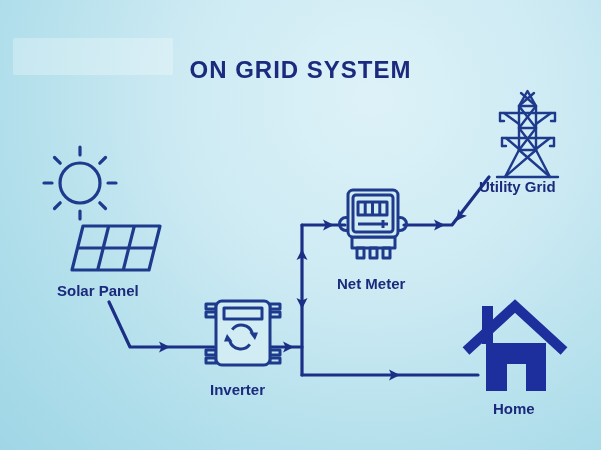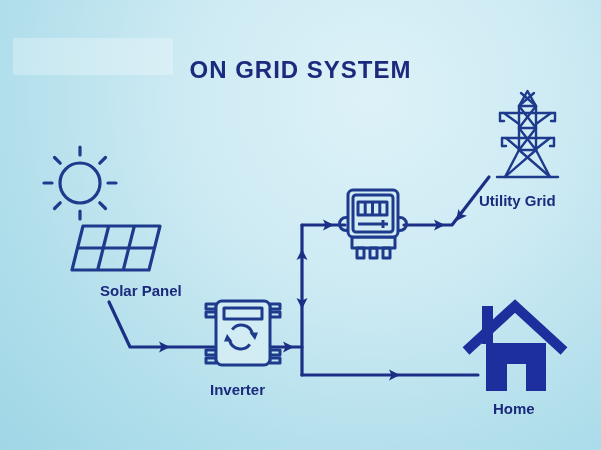--- a/index.html
+++ b/index.html
@@ -19,24 +19,24 @@
     position:absolute;left:0;top:56px;width:601px;
     text-align:center;
     font-size:24px;font-weight:bold;letter-spacing:1px;
     color:#1b2a7c;
   }
   .node-label{
     position:absolute;
     font-size:15px;font-weight:bold;
     color:#1b2a7c;white-space:nowrap;
   }
-  .lbl-solar{left:57px;top:282px;margin-left:43px;}
+  .lbl-solar{left:57px;top:282px;}
   .lbl-inverter{left:210px;top:381px;}
   .lbl-meter{left:337px;top:275px;}
-  .lbl-grid{left:479px;top:192px;}
+  .lbl-grid{left:479px;top:178px;}
   .lbl-home{left:493px;top:400px;}
   svg{position:absolute;left:0;top:0;}
 </style>
 </head>
 <body>
 
 <div class="stage">
 
   <div class="watermark"></div>
 
@@ -160,16 +160,17 @@
     <g>
       <rect x="482" y="306" width="11" height="38" fill="#1c2f9c"></rect>
       <path d="M466,351 L515,306 L564,351" fill="none" stroke="#1c2f9c" stroke-width="10" stroke-linecap="butt" stroke-linejoin="miter"></path>
       <path d="M486,343 H546 V391 H486 Z M507,364 H526 V391 H507 Z" fill="#1c2f9c" fill-rule="evenodd"></path>
     </g>
 
   </svg>
 
   <div class="node-label lbl-solar">Solar Panel</div>
   <div class="node-label lbl-inverter">Inverter</div>
+  <div class="node-label lbl-meter">Net Meter</div>
   <div class="node-label lbl-grid">Utility Grid</div>
   <div class="node-label lbl-home">Home</div>
 
 </div>
 
 </body></html>

